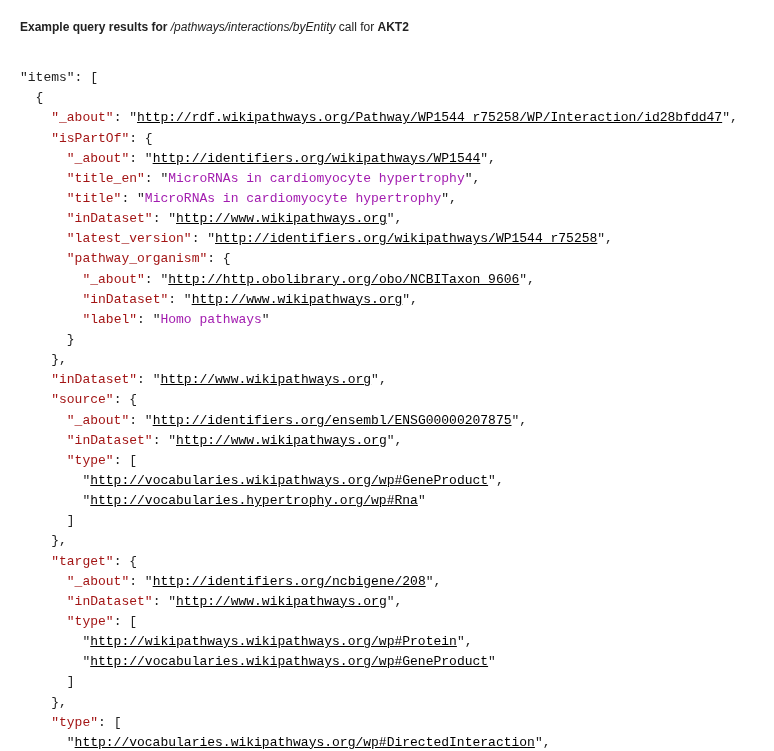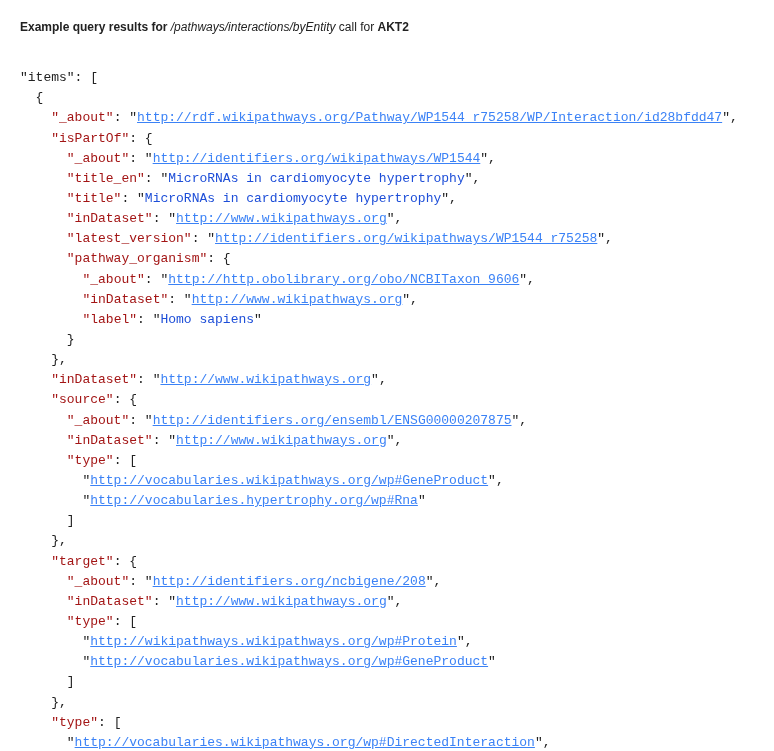--- a/index.html
+++ b/index.html
@@ -25,24 +25,24 @@
     .json-block {
       font-family: 'Courier New', Courier, monospace;
       font-size: 13px;
       line-height: 1.55;
       white-space: pre;
     }
     .json-key {
       color: #a31515;
     }
     .json-string {
-      color: #1d4ed8;
+      color: #a21caf;
     }
     .json-link {
-      color: #3b82f6;
+      color: #000000;
       text-decoration: underline;
     }
     .json-plain {
       color: #222;
     }
   </style>
 </head>
 <body>
 
 <div class="page-header">
@@ -55,21 +55,21 @@
 <span class="json-plain">    <span class="json-key">"_about"</span>: "<a href="#" class="json-link">http://rdf.wikipathways.org/Pathway/WP1544_r75258/WP/Interaction/id28bfdd47</a>",</span>
 <span class="json-plain">    <span class="json-key">"isPartOf"</span>: {</span>
 <span class="json-plain">      <span class="json-key">"_about"</span>: "<a href="#" class="json-link">http://identifiers.org/wikipathways/WP1544</a>",</span>
 <span class="json-plain">      <span class="json-key">"title_en"</span>: "<span class="json-string">MicroRNAs in cardiomyocyte hypertrophy</span>",</span>
 <span class="json-plain">      <span class="json-key">"title"</span>: "<span class="json-string">MicroRNAs in cardiomyocyte hypertrophy</span>",</span>
 <span class="json-plain">      <span class="json-key">"inDataset"</span>: "<a href="#" class="json-link">http://www.wikipathways.org</a>",</span>
 <span class="json-plain">      <span class="json-key">"latest_version"</span>: "<a href="#" class="json-link">http://identifiers.org/wikipathways/WP1544_r75258</a>",</span>
 <span class="json-plain">      <span class="json-key">"pathway_organism"</span>: {</span>
 <span class="json-plain">        <span class="json-key">"_about"</span>: "<a href="#" class="json-link">http://http.obolibrary.org/obo/NCBITaxon_9606</a>",</span>
 <span class="json-plain">        <span class="json-key">"inDataset"</span>: "<a href="#" class="json-link">http://www.wikipathways.org</a>",</span>
-<span class="json-plain">        <span class="json-key">"label"</span>: "<span class="json-string">Homo sapiens</span>"</span>
+<span class="json-plain">        <span class="json-key">"label"</span>: "<span class="json-string">Homo pathways</span>"</span>
 <span class="json-plain">      }</span>
 <span class="json-plain">    },</span>
 <span class="json-plain">    <span class="json-key">"inDataset"</span>: "<a href="#" class="json-link">http://www.wikipathways.org</a>",</span>
 <span class="json-plain">    <span class="json-key">"source"</span>: {</span>
 <span class="json-plain">      <span class="json-key">"_about"</span>: "<a href="#" class="json-link">http://identifiers.org/ensembl/ENSG00000207875</a>",</span>
 <span class="json-plain">      <span class="json-key">"inDataset"</span>: "<a href="#" class="json-link">http://www.wikipathways.org</a>",</span>
 <span class="json-plain">      <span class="json-key">"type"</span>: [</span>
 <span class="json-plain">        "<a href="#" class="json-link">http://vocabularies.wikipathways.org/wp#GeneProduct</a>",</span>
 <span class="json-plain">        "<a href="#" class="json-link">http://vocabularies.hypertrophy.org/wp#Rna</a>"</span>
 <span class="json-plain">      ]</span>

